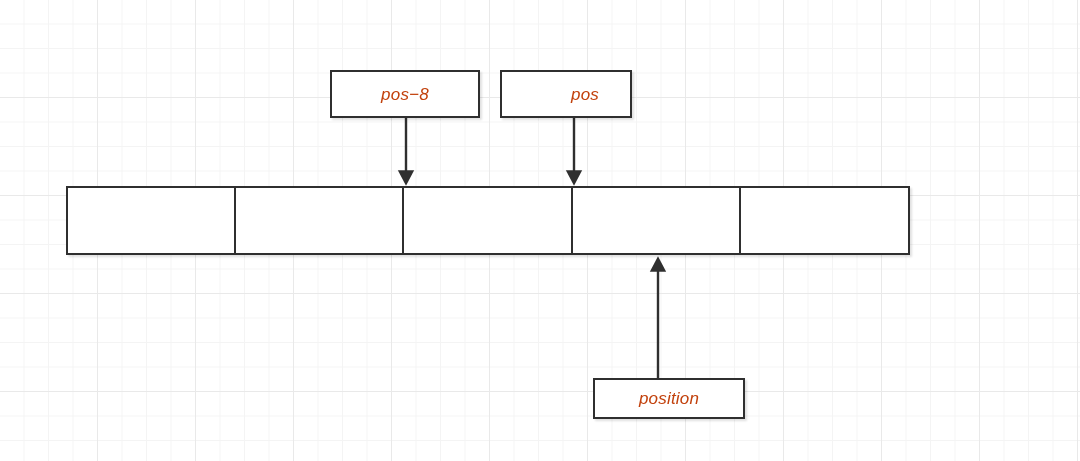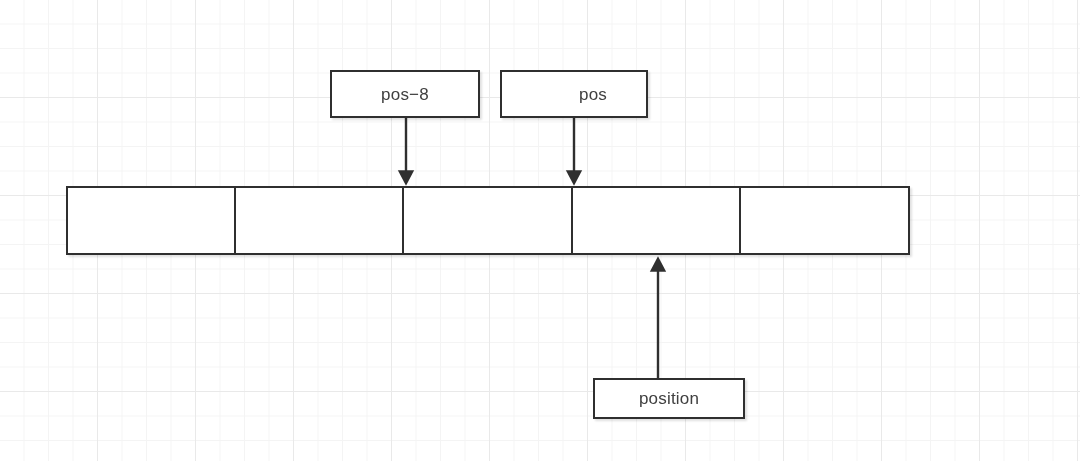--- a/index.html
+++ b/index.html
@@ -31,24 +31,25 @@
     box-sizing: border-box;
     background: #ffffff;
     border: 2px solid #2f2f2f;
     box-shadow: 2px 2px 2px rgba(0,0,0,0.12);
     display: flex;
     align-items: center;
     justify-content: center;
   }
   .node-label {
     font-size: 17px;
-    color: #404040;
+    color: #c2410c;
     letter-spacing: 0.2px;
     white-space: nowrap;
     line-height: 1;
+    font-style: italic;
   }
   .array-bar {
     position: absolute;
     box-sizing: border-box;
     background: #ffffff;
     border: 2px solid #2f2f2f;
     box-shadow: 2px 2px 2px rgba(0,0,0,0.12);
     display: flex;
   }
   .array-cell {
@@ -88,21 +89,21 @@
 
     <line x1="574" y1="118" x2="574" y2="178" stroke="#2f2f2f" stroke-width="2.4" marker-end="url(#arrowhead-up)"></line>
 
     <line x1="658" y1="378" x2="658" y2="264" stroke="#2f2f2f" stroke-width="2.4" marker-end="url(#arrowhead-down)"></line>
   </svg>
 
   <div class="node-box" style="left:330px; top:70px; width:150px; height:48px;">
     <span class="node-label">pos−8</span>
   </div>
 
-  <div class="node-box" style="left:500px; top:70px; width:148px; height:48px;padding-left:38px;">
+  <div class="node-box" style="left:500px; top:70px; width:132px; height:48px;padding-left:38px;">
     <span class="node-label">pos</span>
   </div>
 
   <div class="array-bar" style="left:66px; top:186px; width:844px; height:69px;">
     <div class="array-cell" style="width:169px;">
       <span></span>
     </div>
     <div class="array-cell" style="width:169px;">
       <span></span>
     </div>

